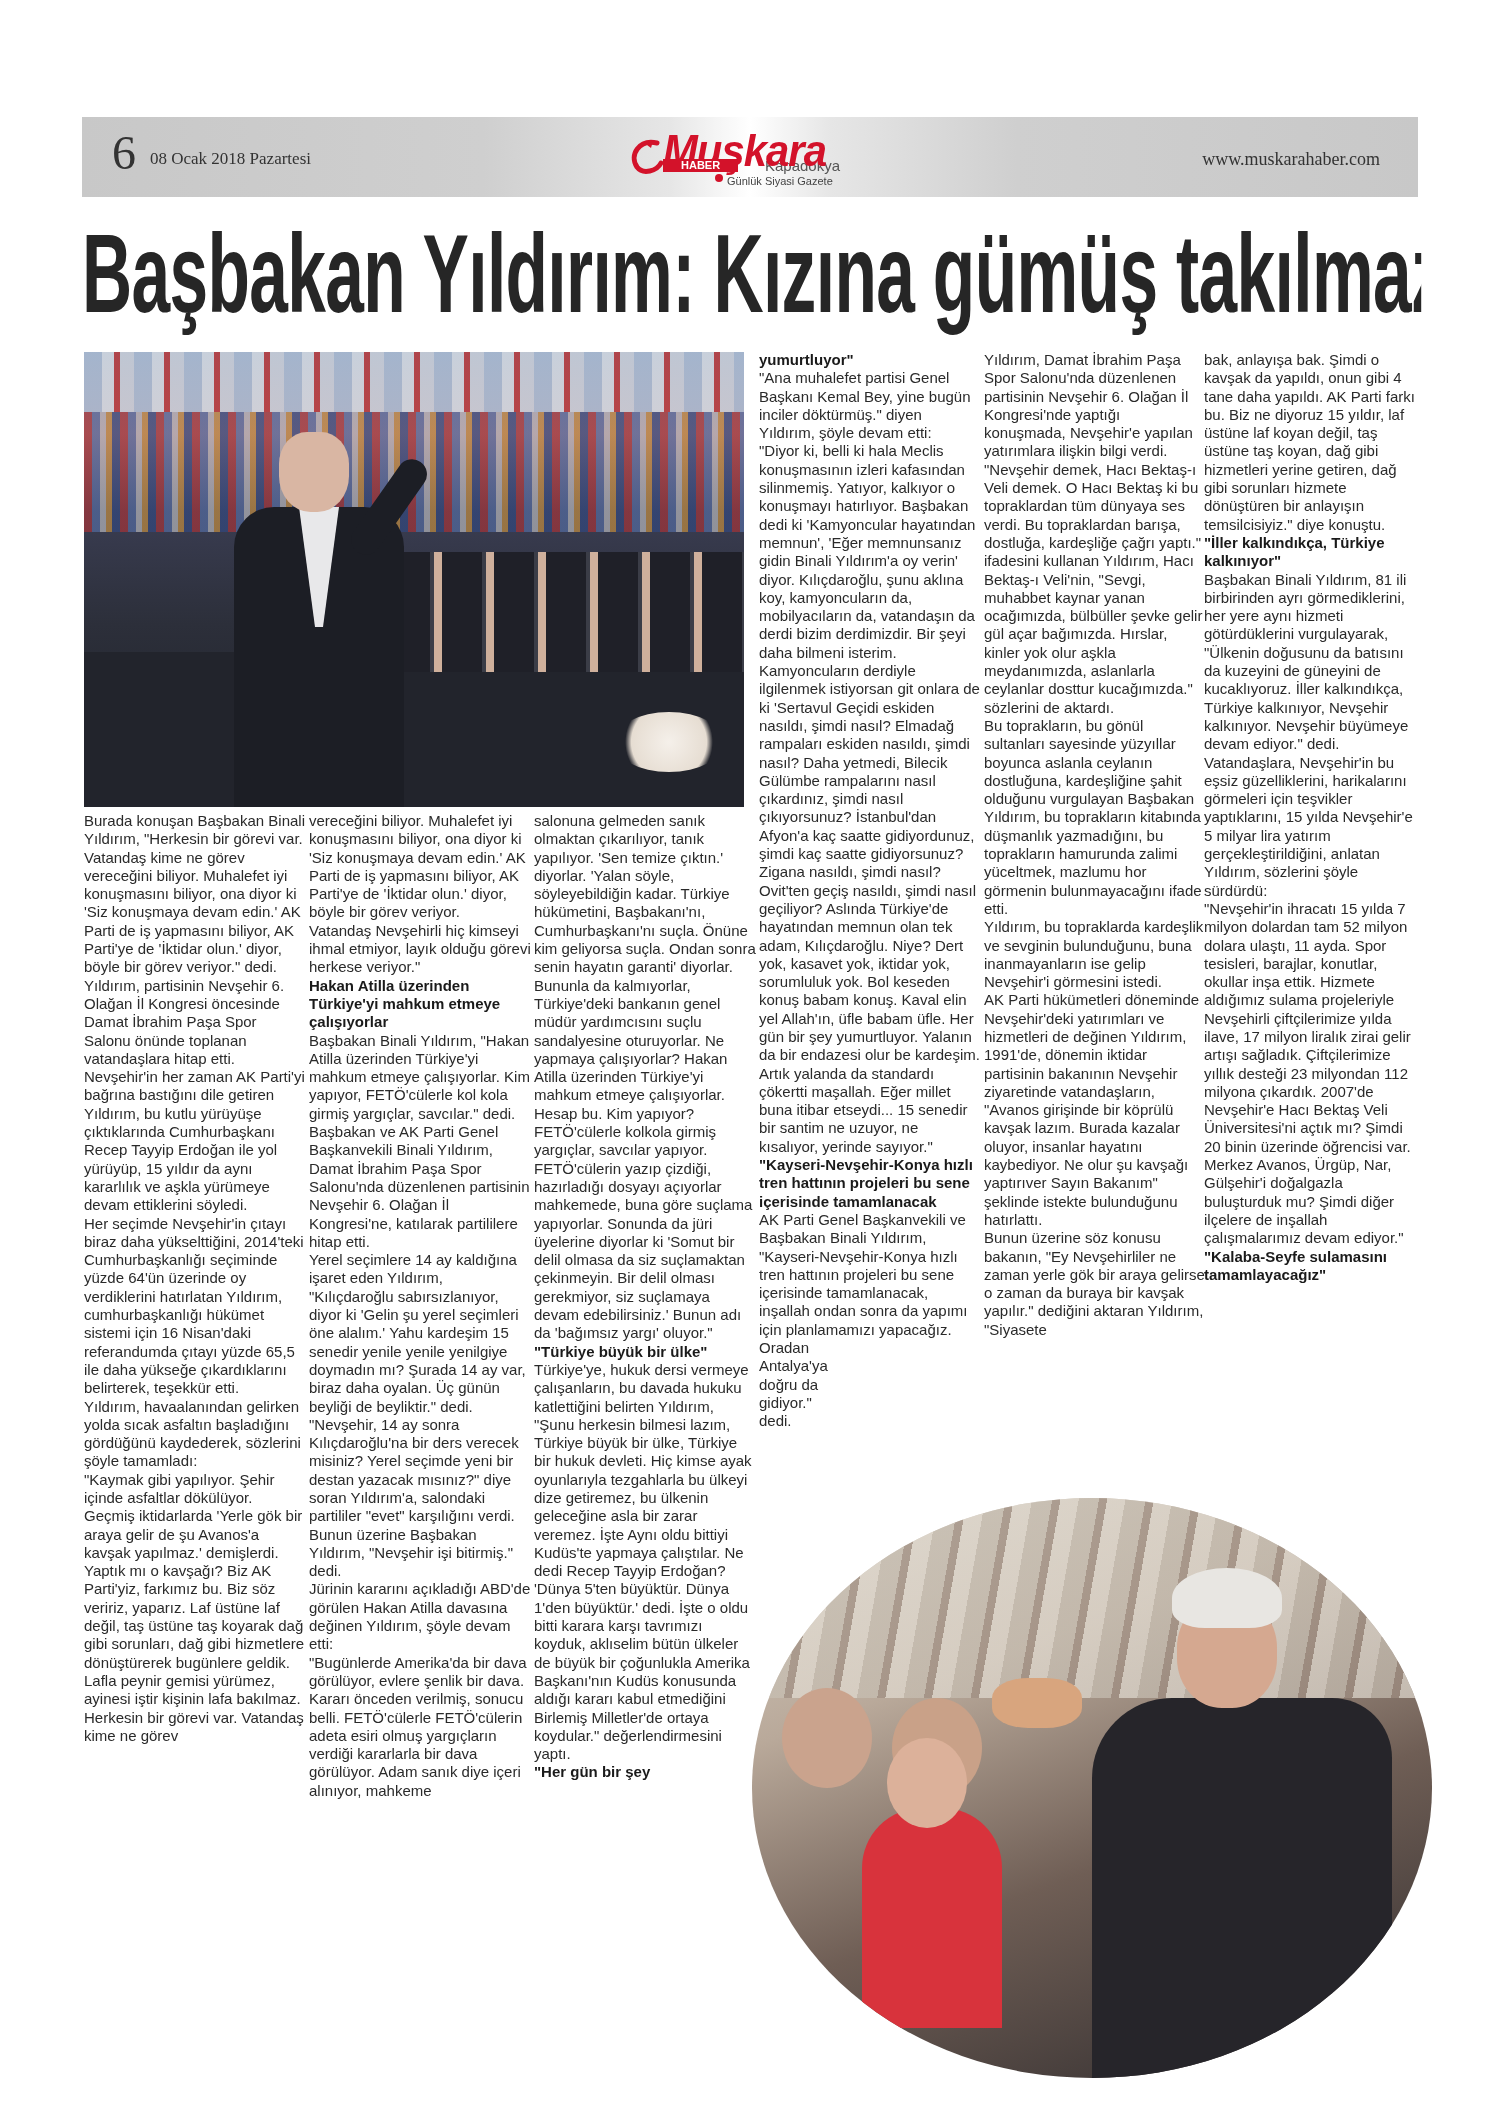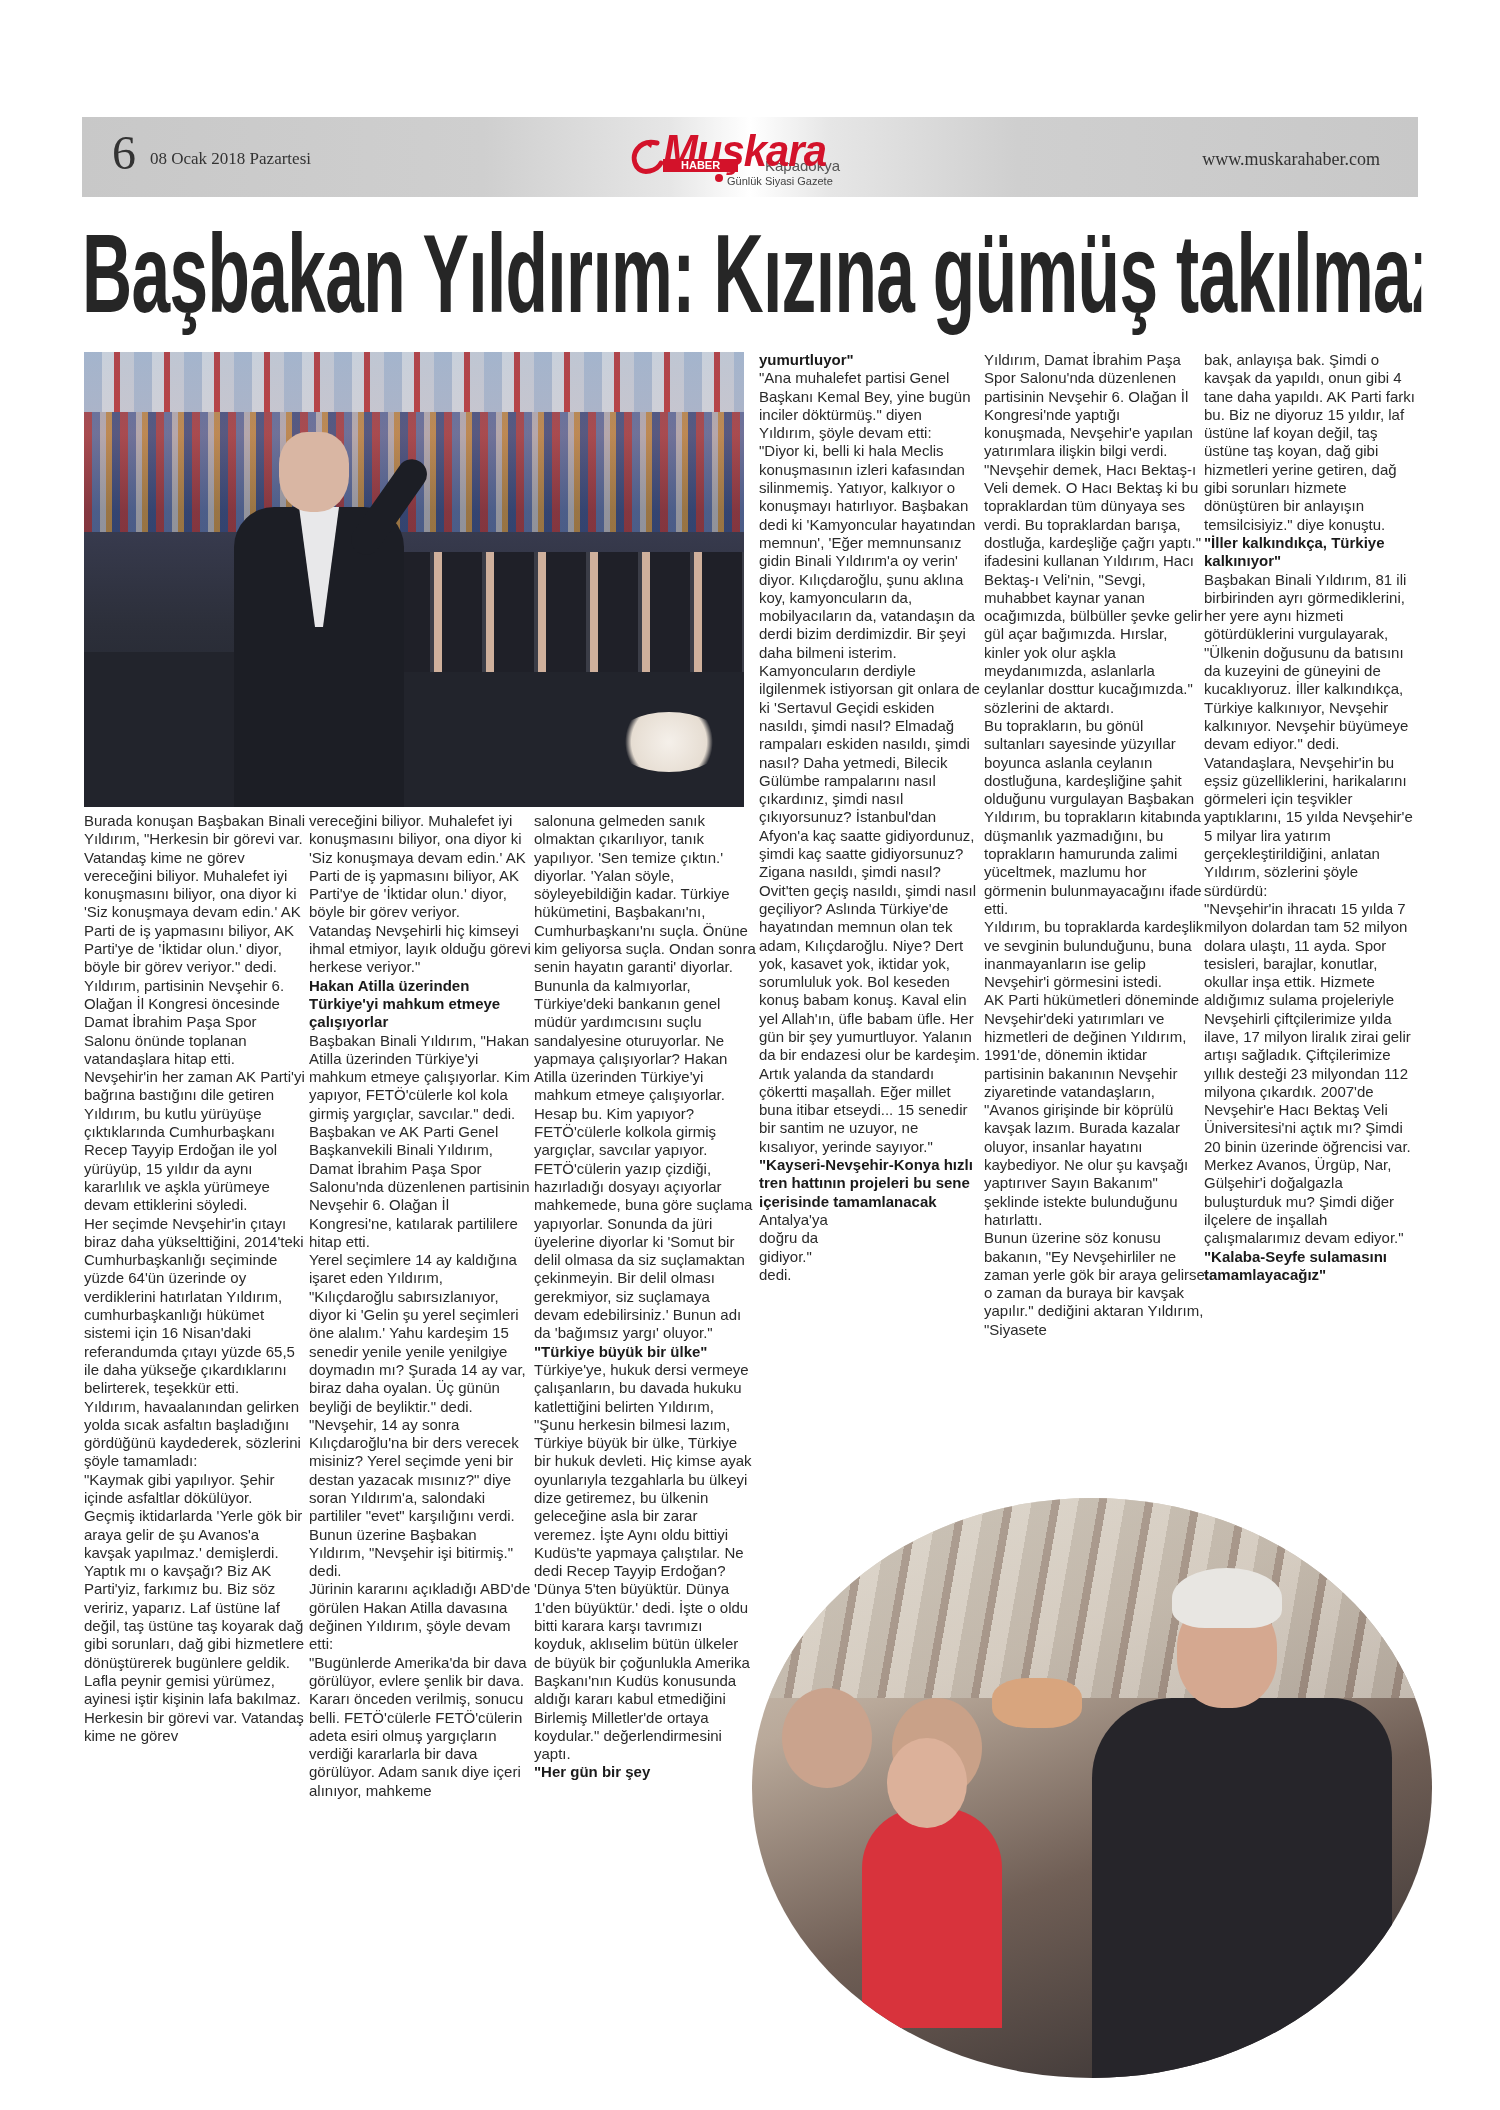--- a/index.html
+++ b/index.html
@@ -129,20 +129,21 @@
     <p>salonuna gelmeden sanık olmaktan çıkarılıyor, tanık yapılıyor. 'Sen temize çıktın.' diyorlar. 'Yalan söyle, söyleyebildiğin kadar. Türkiye hükümetini, Başbakanı'nı, Cumhurbaşkanı'nı suçla. Önüne kim geliyorsa suçla. Ondan sonra senin hayatın garanti' diyorlar. Bununla da kalmıyorlar, Türkiye'deki bankanın genel müdür yardımcısını suçlu sandalyesine oturuyorlar. Ne yapmaya çalışıyorlar? Hakan Atilla üzerinden Türkiye'yi mahkum etmeye çalışıyorlar. Hesap bu. Kim yapıyor? FETÖ'cülerle kolkola girmiş yargıçlar, savcılar yapıyor. FETÖ'cülerin yazıp çizdiği, hazırladığı dosyayı açıyorlar mahkemede, buna göre suçlama yapıyorlar. Sonunda da jüri üyelerine diyorlar ki 'Somut bir delil olmasa da siz suçlamaktan çekinmeyin. Bir delil olması gerekmiyor, siz suçlamaya devam edebilirsiniz.' Bunun adı da 'bağımsız yargı' oluyor."</p>
     <p class="sub">"Türkiye büyük bir ülke"</p>
     <p>Türkiye'ye, hukuk dersi vermeye çalışanların, bu davada hukuku katlettiğini belirten Yıldırım, "Şunu herkesin bilmesi lazım, Türkiye büyük bir ülke, Türkiye bir hukuk devleti. Hiç kimse ayak oyunlarıyla tezgahlarla bu ülkeyi dize getiremez, bu ülkenin geleceğine asla bir zarar veremez. İşte Aynı oldu bittiyi Kudüs'te yapmaya çalıştılar. Ne dedi Recep Tayyip Erdoğan? 'Dünya 5'ten büyüktür. Dünya 1'den büyüktür.' dedi. İşte o oldu bitti karara karşı tavrımızı koyduk, aklıselim bütün ülkeler de büyük bir çoğunlukla Amerika Başkanı'nın Kudüs konusunda aldığı kararı kabul etmediğini Birlemiş Milletler'de ortaya koydular." değerlendirmesini yaptı.</p>
     <p class="sub">"Her gün bir şey</p>
   </div>
 <div class="col c4">
     <p class="sub">yumurtluyor"</p>
     <p>"Ana muhalefet partisi Genel Başkanı Kemal Bey, yine bugün inciler döktürmüş." diyen Yıldırım, şöyle devam etti:</p>
     <p>"Diyor ki, belli ki hala Meclis konuşmasının izleri kafasından silinmemiş. Yatıyor, kalkıyor o konuşmayı hatırlıyor. Başbakan dedi ki 'Kamyoncular hayatından memnun', 'Eğer memnunsanız gidin Binali Yıldırım'a oy verin' diyor. Kılıçdaroğlu, şunu aklına koy, kamyoncuların da, mobilyacıların da, vatandaşın da derdi bizim derdimizdir. Bir şeyi daha bilmeni isterim. Kamyoncuların derdiyle ilgilenmek istiyorsan git onlara de ki 'Sertavul Geçidi eskiden nasıldı, şimdi nasıl? Elmadağ rampaları eskiden nasıldı, şimdi nasıl? Daha yetmedi, Bilecik Gülümbe rampalarını nasıl çıkardınız, şimdi nasıl çıkıyorsunuz? İstanbul'dan Afyon'a kaç saatte gidiyordunuz, şimdi kaç saatte gidiyorsunuz? Zigana nasıldı, şimdi nasıl? Ovit'ten geçiş nasıldı, şimdi nasıl geçiliyor? Aslında Türkiye'de hayatından memnun olan tek adam, Kılıçdaroğlu. Niye? Dert yok, kasavet yok, iktidar yok, sorumluluk yok. Bol keseden konuş babam konuş. Kaval elin yel Allah'ın, üfle babam üfle. Her gün bir şey yumurtluyor. Yalanın da bir endazesi olur be kardeşim. Artık yalanda da standardı çökertti maşallah. Eğer millet buna itibar etseydi... 15 senedir bir santim ne uzuyor, ne kısalıyor, yerinde sayıyor."</p>
     <p class="sub">"Kayseri-Nevşehir-Konya hızlı tren hattının projeleri bu sene içerisinde tamamlanacak</p>
+    <p>AK Parti Genel Başkanvekili ve Başbakan Binali Yıldırım, "Kayseri-Nevşehir-Konya hızlı tren hattının projeleri bu sene içerisinde tamamlanacak, inşallah ondan sonra da yapımı için planlamamızı yapacağız. Oradan</p>
     <p style="width: 80px;">Antalya'ya doğru da gidiyor." dedi.</p>
   </div>
 <div class="col c5">
     <p>Yıldırım, Damat İbrahim Paşa Spor Salonu'nda düzenlenen partisinin Nevşehir 6. Olağan İl Kongresi'nde yaptığı konuşmada, Nevşehir'e yapılan yatırımlara ilişkin bilgi verdi.</p>
     <p>"Nevşehir demek, Hacı Bektaş-ı Veli demek. O Hacı Bektaş ki bu topraklardan tüm dünyaya ses verdi. Bu topraklardan barışa, dostluğa, kardeşliğe çağrı yaptı." ifadesini kullanan Yıldırım, Hacı Bektaş-ı Veli'nin, "Sevgi, muhabbet kaynar yanan ocağımızda, bülbüller şevke gelir gül açar bağımızda. Hırslar, kinler yok olur aşkla meydanımızda, aslanlarla ceylanlar dosttur kucağımızda." sözlerini de aktardı.</p>
     <p>Bu toprakların, bu gönül sultanları sayesinde yüzyıllar boyunca aslanla ceylanın dostluğuna, kardeşliğine şahit olduğunu vurgulayan Başbakan Yıldırım, bu toprakların kitabında düşmanlık yazmadığını, bu toprakların hamurunda zalimi yüceltmek, mazlumu hor görmenin bulunmayacağını ifade etti.</p>
     <p>Yıldırım, bu topraklarda kardeşlik ve sevginin bulunduğunu, buna inanmayanların ise gelip Nevşehir'i görmesini istedi.</p>
     <p>AK Parti hükümetleri döneminde Nevşehir'deki yatırımları ve hizmetleri de değinen Yıldırım, 1991'de, dönemin iktidar partisinin bakanının Nevşehir ziyaretinde vatandaşların, "Avanos girişinde bir köprülü kavşak lazım. Burada kazalar oluyor, insanlar hayatını kaybediyor. Ne olur şu kavşağı yaptırıver Sayın Bakanım" şeklinde istekte bulunduğunu hatırlattı.</p>
     <p>Bunun üzerine söz konusu bakanın, "Ey Nevşehirliler ne zaman yerle gök bir araya gelirse o zaman da buraya bir kavşak yapılır." dediğini aktaran Yıldırım, "Siyasete</p>
   </div>

